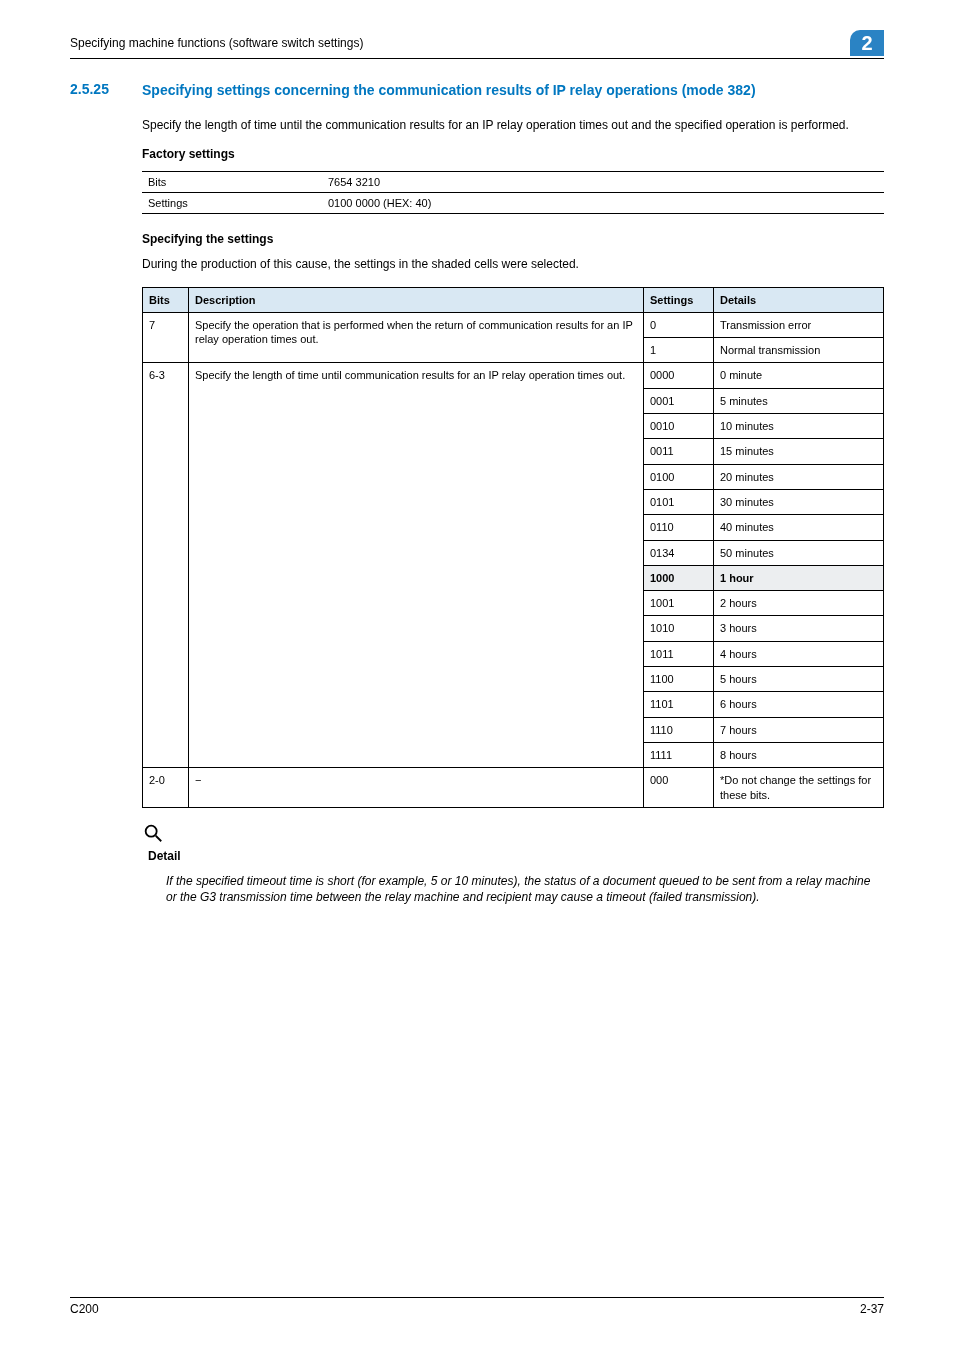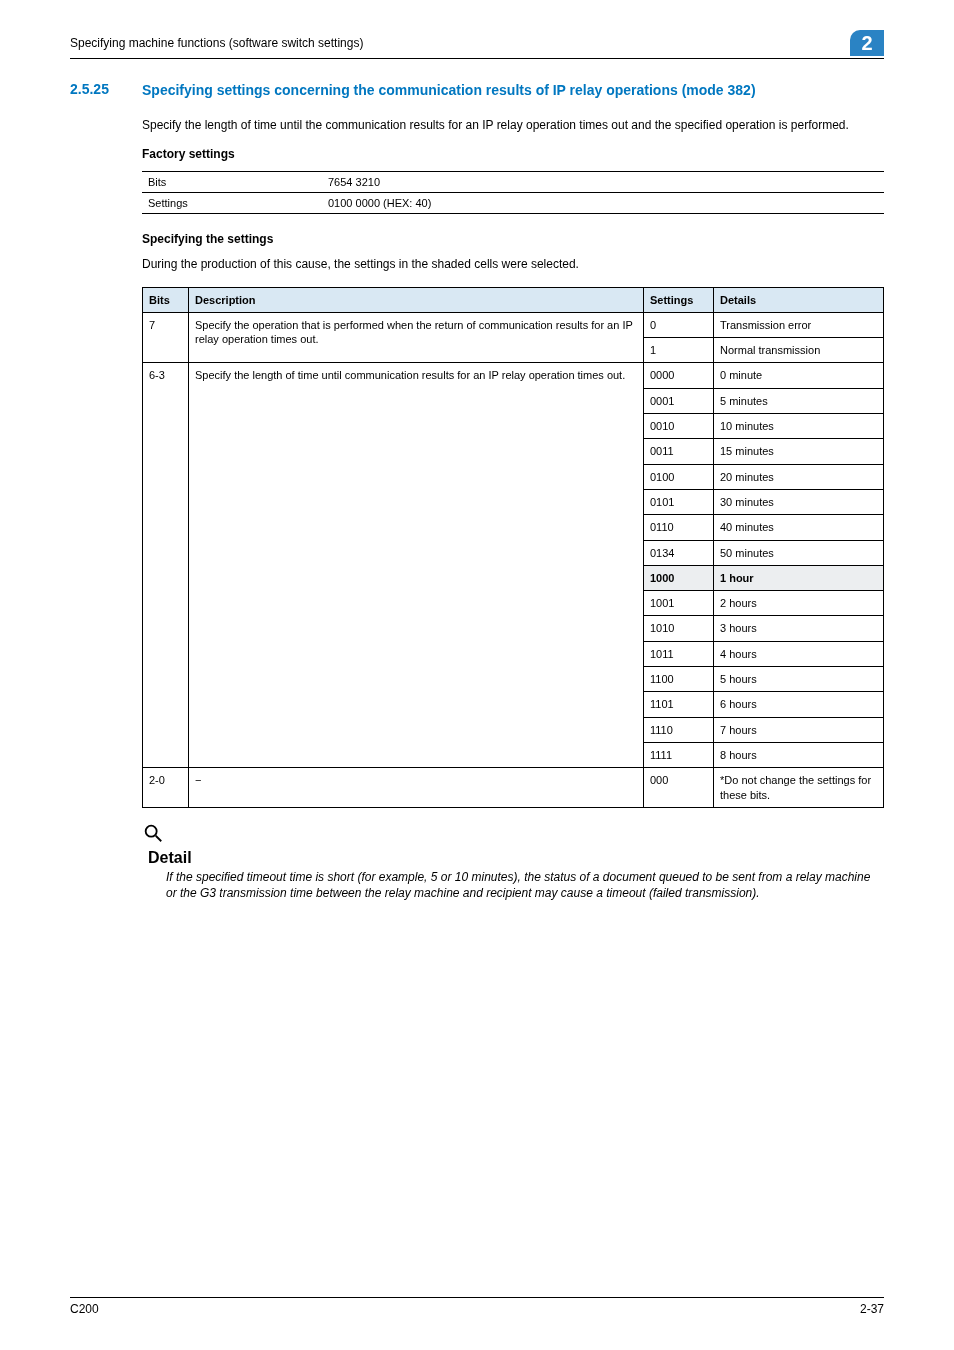--- a/index.html
+++ b/index.html
@@ -106,22 +106,22 @@
     margin-top: 4px;
   }
   .icon-wrap {
     margin-bottom: 2px;
   }
   .mag-icon {
     display: inline-block;
   }
   .detail-label {
     font-weight: bold;
-    font-size: 16px;
-    margin-bottom: 2px;
+    font-size: 12px;
+    margin-bottom: 10px;
     margin-left: 6px;
   }
   .detail-text {
     font-style: italic;
     font-size: 12px;
     line-height: 1.35;
     margin-left: 24px;
   }
 
   .footer {

